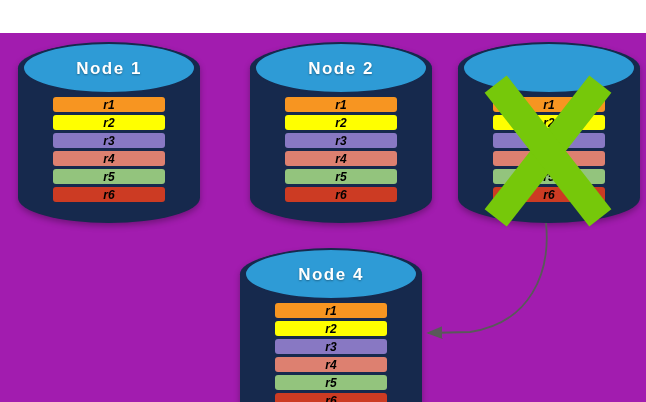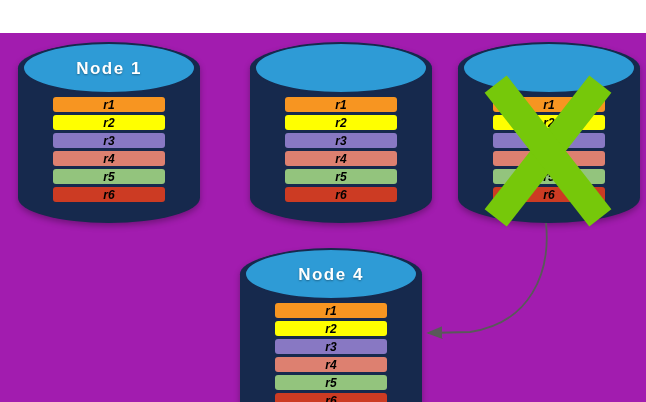--- a/index.html
+++ b/index.html
@@ -125,20 +125,21 @@
       <div class="row-bar" style="background:#8878c3">r3</div>
       <div class="row-bar" style="background:#dd8070">r4</div>
       <div class="row-bar" style="background:#93c47d">r5</div>
       <div class="row-bar" style="background:#cc3b23">r6</div>
     </div>
   </div>
 
   <div class="node" style="left:250px; top:10px; width:182px; height:180px;">
     <div class="node-body"></div>
     <div class="node-top"></div>
+    <div class="node-title">Node  2</div>
     <div class="rows">
       <div class="row-bar" style="background:#f79521">r1</div>
       <div class="row-bar" style="background:#ffff00">r2</div>
       <div class="row-bar" style="background:#8878c3">r3</div>
       <div class="row-bar" style="background:#dd8070">r4</div>
       <div class="row-bar" style="background:#93c47d">r5</div>
       <div class="row-bar" style="background:#cc3b23">r6</div>
     </div>
   </div>
 

